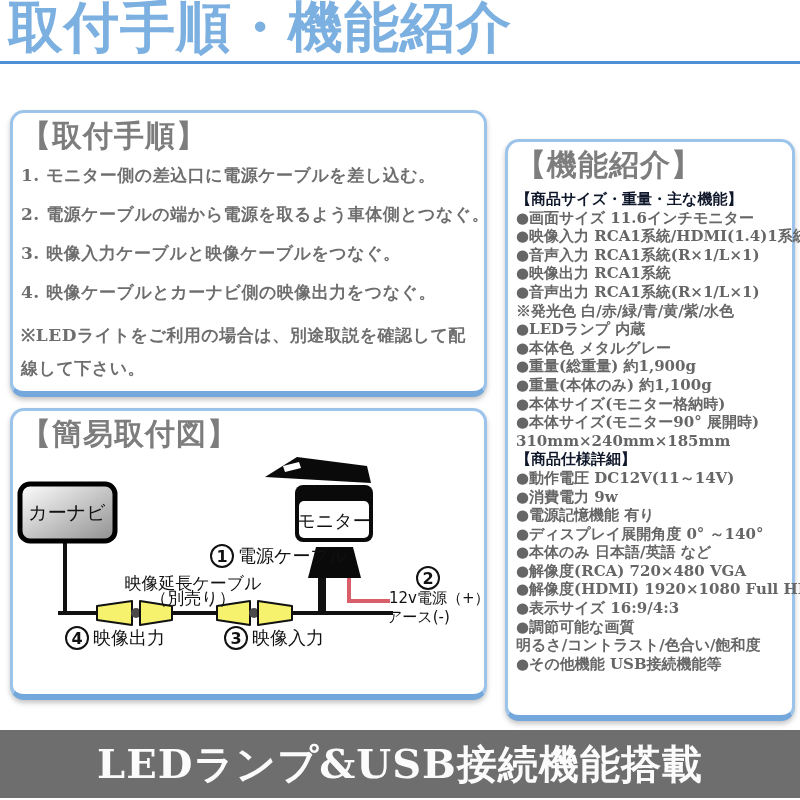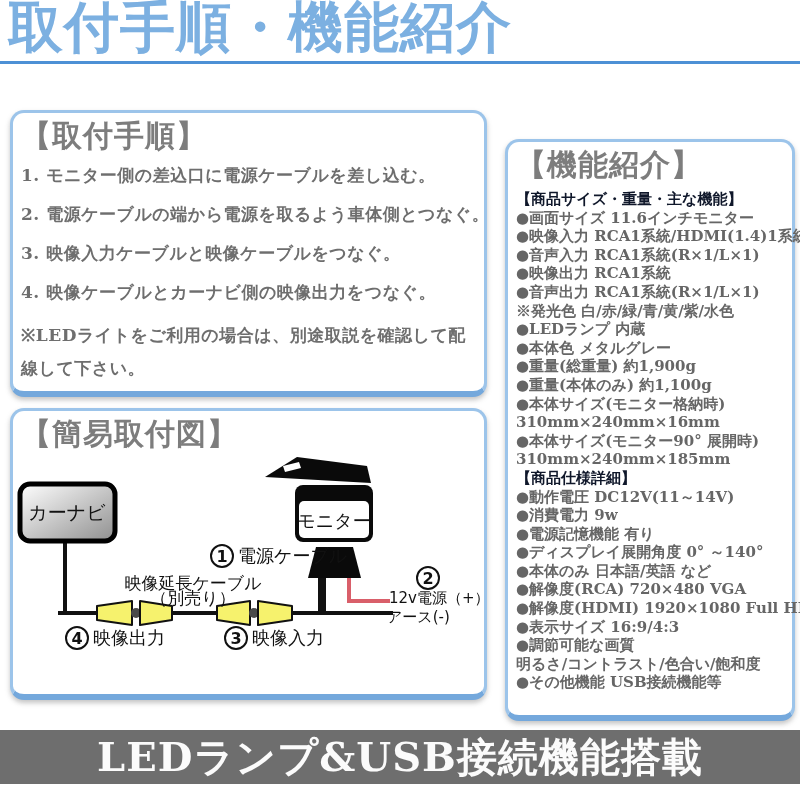--- a/index.html
+++ b/index.html
@@ -26,21 +26,21 @@
   .feat-list{margin:7px 0 0 8px;}
   .feat-line{font:bold 15px/18.6px "DejaVu Serif",serif;color:#666;white-space:nowrap;}
   .feat-line.heading{color:#0f172a;}
 
   .diagram-svg{position:absolute;left:0;top:41px;}
   .diagram-svg text{font-family:"DejaVu Sans",sans-serif;fill:#111;}
   .conn{fill:#f6f26d;stroke:#111;stroke-width:2;stroke-linejoin:round;}
   .numcircle{fill:#fff;stroke:#111;stroke-width:2;}
   .numtext{font-weight:bold;font-size:16px;text-anchor:middle;}
 
-  .footer{position:absolute;left:0;top:730px;width:800px;height:54px;background:#6e6e6e;
+  .footer{position:absolute;left:0;top:730px;width:800px;height:68px;background:#6e6e6e;
       display:flex;align-items:center;justify-content:center;}
   .footer span{font:bold 40px "DejaVu Serif",serif;color:#fbfbfb;letter-spacing:1px;white-space:nowrap;}
 </style>
 </head>
 <body>
 
 <div class="page">
 
   <h1 class="page-title">取付手順・機能紹介</h1>
   <div class="title-rule"></div>
@@ -118,21 +118,20 @@
         <div class="feat-line item">●映像入力 RCA1系統/HDMI(1.4)1系統</div>
         <div class="feat-line item">●音声入力 RCA1系統(R×1/L×1)</div>
         <div class="feat-line item">●映像出力 RCA1系統</div>
         <div class="feat-line item">●音声出力 RCA1系統(R×1/L×1)</div>
         <div class="feat-line item">※発光色 白/赤/緑/青/黄/紫/水色</div>
         <div class="feat-line item">●LEDランプ 内蔵</div>
         <div class="feat-line item">●本体色 メタルグレー</div>
         <div class="feat-line item">●重量(総重量) 約1,900g</div>
         <div class="feat-line item">●重量(本体のみ) 約1,100g</div>
         <div class="feat-line item">●本体サイズ(モニター格納時)</div>
-        <div class="feat-line item">310mm×240mm×16mm</div>
         <div class="feat-line item">●本体サイズ(モニター90° 展開時)</div>
         <div class="feat-line item">310mm×240mm×185mm</div>
         <div class="feat-line heading">【商品仕様詳細】</div>
         <div class="feat-line item">●動作電圧 DC12V(11～14V)</div>
         <div class="feat-line item">●消費電力 9w</div>
         <div class="feat-line item">●電源記憶機能 有り</div>
         <div class="feat-line item">●ディスプレイ展開角度 0° ～140°</div>
         <div class="feat-line item">●本体のみ 日本語/英語 など</div>
         <div class="feat-line item">●解像度(RCA) 720×480 VGA</div>
         <div class="feat-line item">●解像度(HDMI) 1920×1080 Full HD</div>

